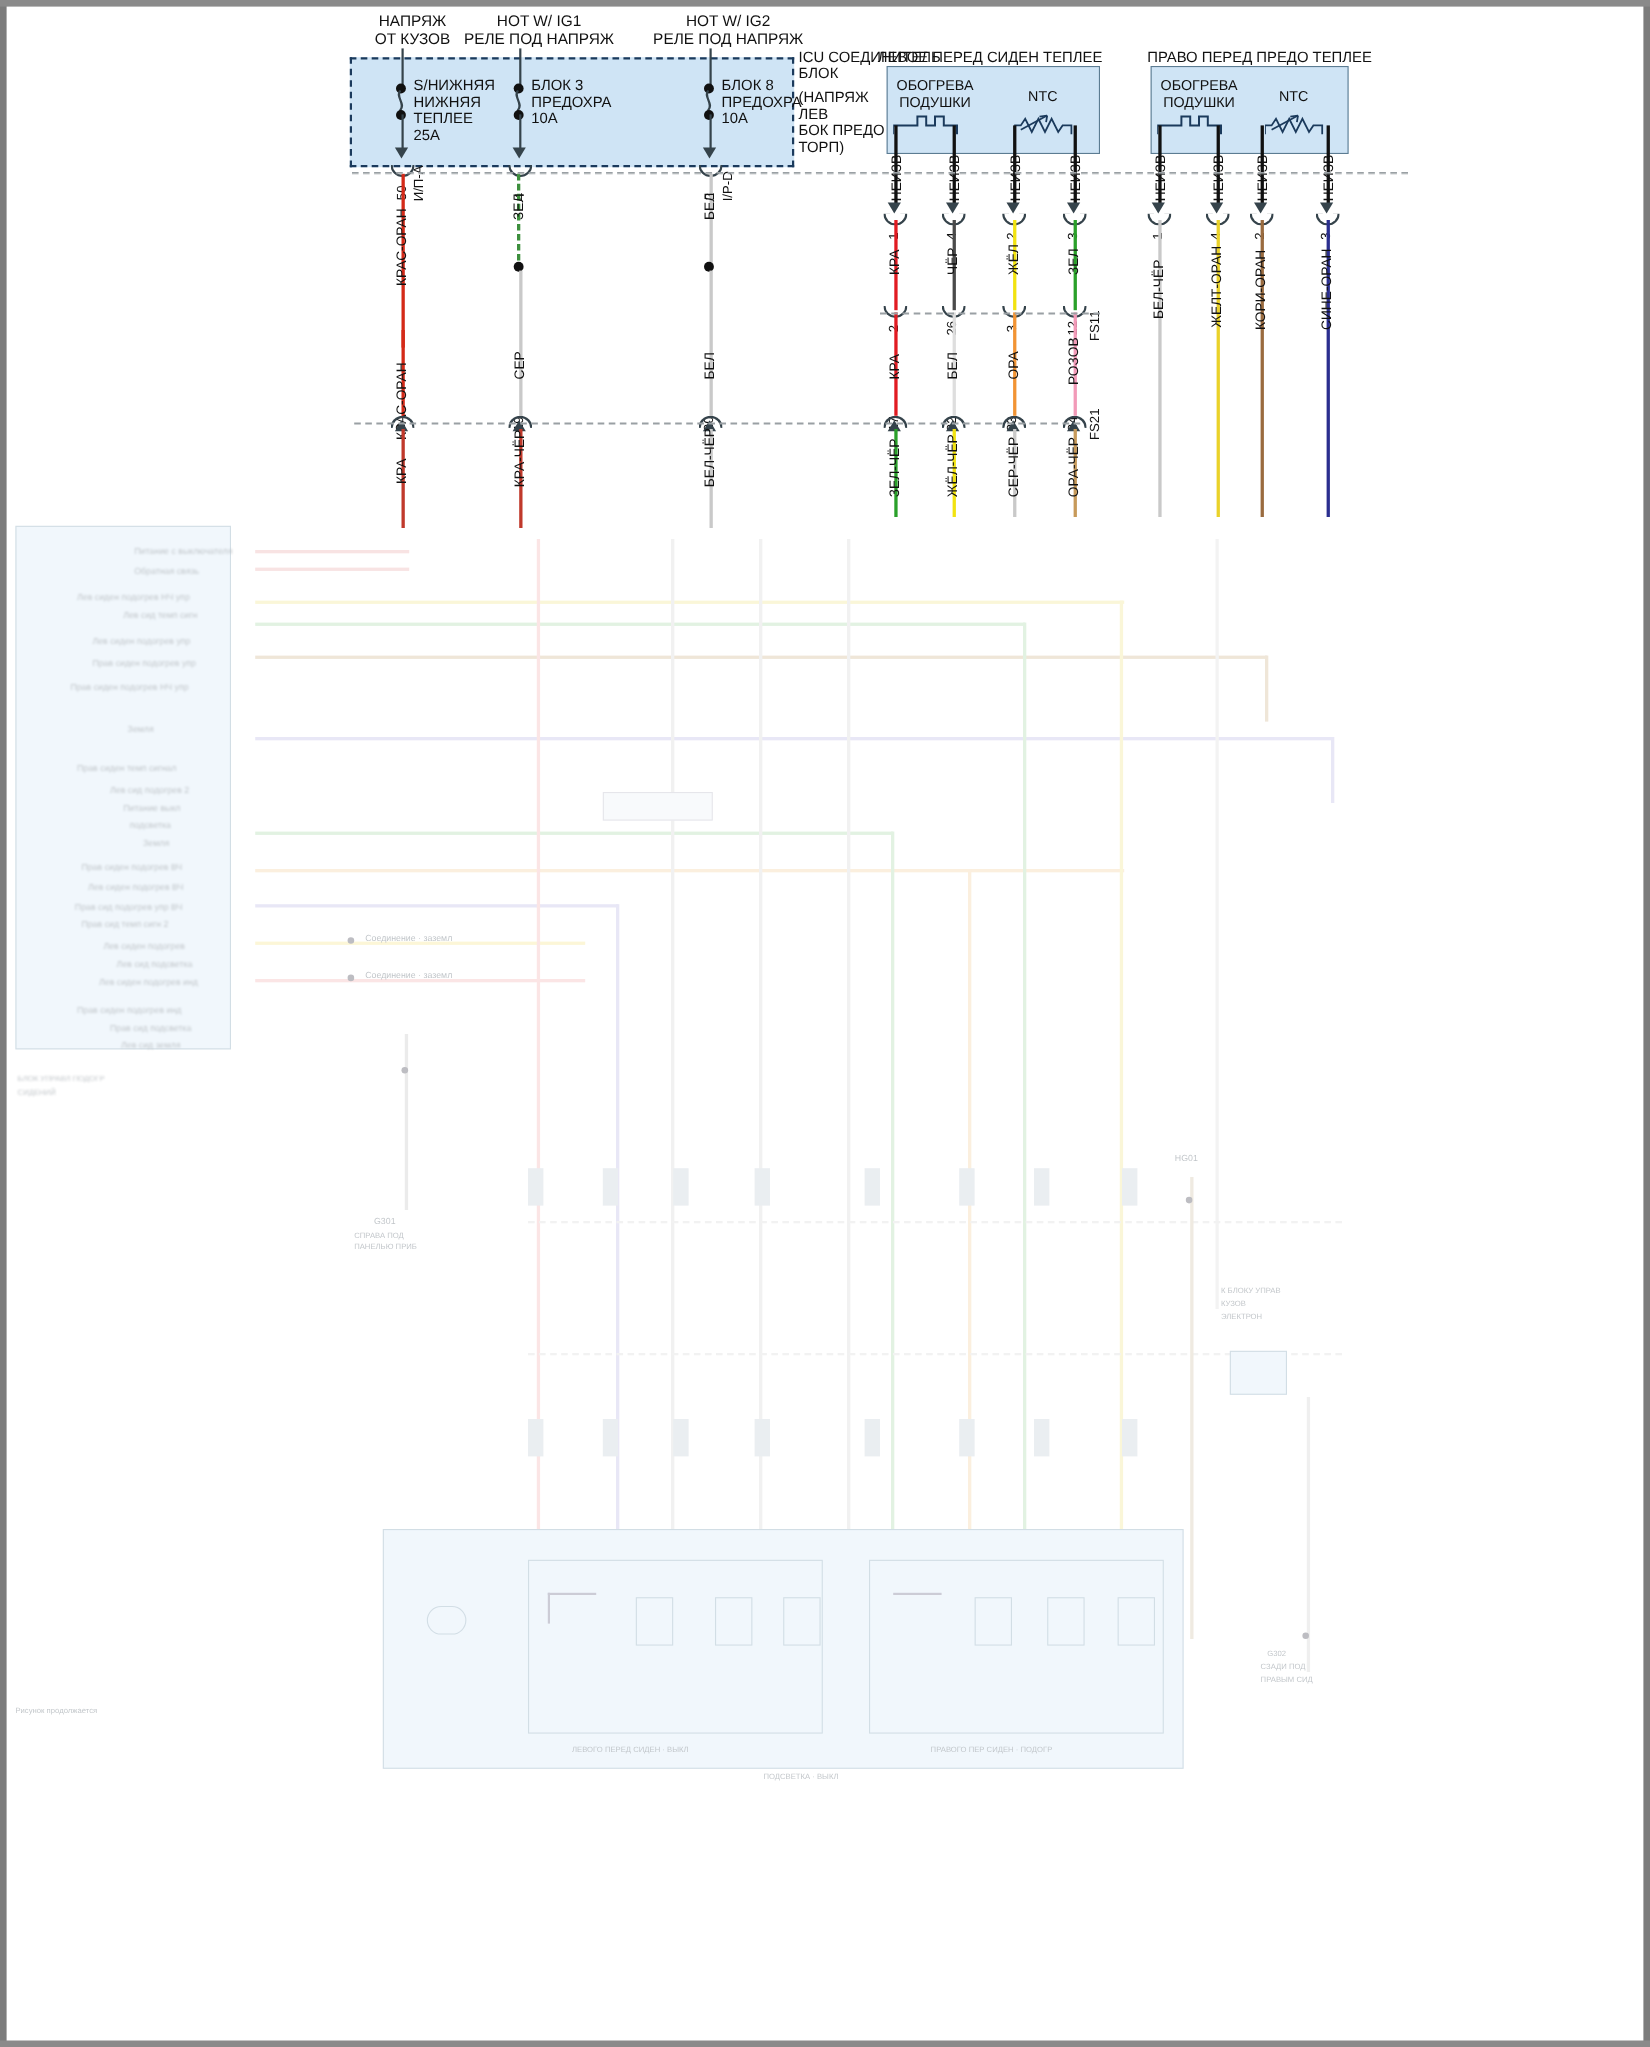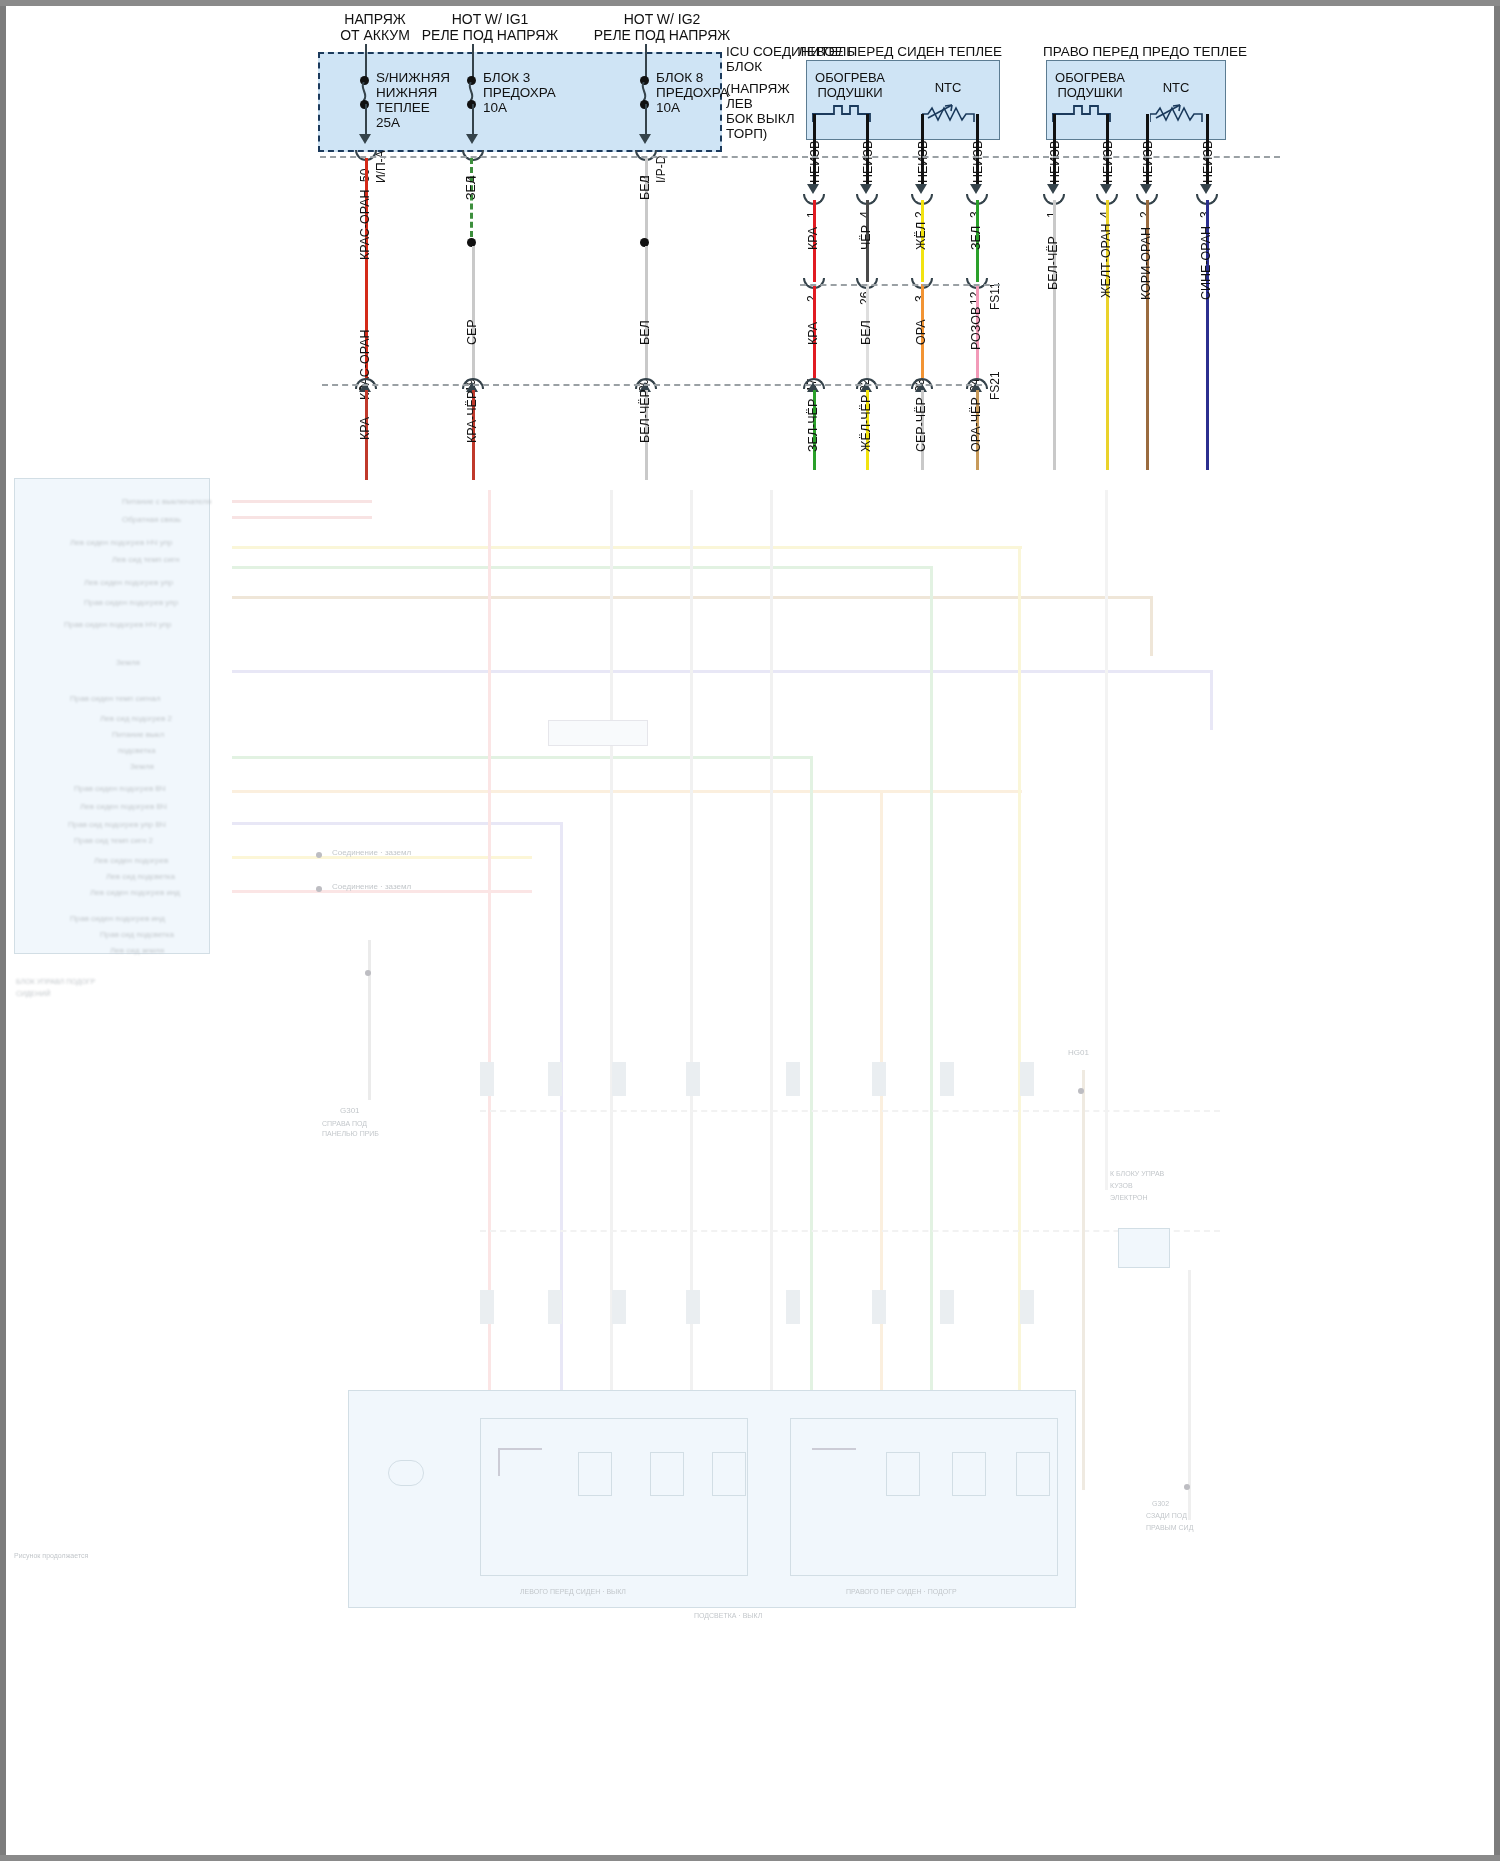--- a/index.html
+++ b/index.html
@@ -183,21 +183,21 @@
     <div class="fbox" style="left:712px;top:982px;width:34px;height:44px;"></div>
     <div class="fbox" style="left:886px;top:982px;width:34px;height:44px;"></div>
     <div class="fbox" style="left:952px;top:982px;width:34px;height:44px;"></div>
     <div class="fbox" style="left:1016px;top:982px;width:34px;height:44px;"></div>
     <div class="fline" style="left:812px;top:978px;width:44px;height:2px;background:#557;"></div>
 
     <div class="ftxt b" style="left:14px;top:1082px;">Рисунок продолжается</div>
   </div>
 
   <div class="txt c" style="left:310px;top:12px;width:130px;font-size:14px;">НАПРЯЖ</div>
-  <div class="txt c" style="left:310px;top:28px;width:130px;font-size:14px;">ОТ АККУМ</div>
+  <div class="txt c" style="left:310px;top:28px;width:130px;font-size:14px;">ОТ КУЗОВ</div>
 
   <div class="txt c" style="left:400px;top:12px;width:180px;font-size:14px;">HOT W/ IG1</div>
   <div class="txt c" style="left:400px;top:28px;width:180px;font-size:14px;">РЕЛЕ ПОД НАПРЯЖ</div>
 
   <div class="txt c" style="left:572px;top:12px;width:180px;font-size:14px;">HOT W/ IG2</div>
   <div class="txt c" style="left:572px;top:28px;width:180px;font-size:14px;">РЕЛЕ ПОД НАПРЯЖ</div>
 
   <div class="dashbox" style="left:318px;top:52px;width:404px;height:100px;"></div>
 
   <div class="vline" style="left:365px;top:44px;height:36px;border-color:#35434b;"></div>
@@ -235,21 +235,21 @@
   <div class="vline" style="left:645px;top:104px;height:32px;border-color:#35434b;"></div>
   <div class="arrowD" style="left:639px;top:134px;"></div>
   <div class="txt" style="left:656px;top:70px;font-size:13.5px;">БЛОК 8</div>
   <div class="txt" style="left:656px;top:85px;font-size:13.5px;">ПРЕДОХРА</div>
   <div class="txt" style="left:656px;top:100px;font-size:13.5px;">10A</div>
 
   <div class="txt" style="left:726px;top:44px;font-size:13.5px;">ICU СОЕДИНИТЕЛЬ</div>
   <div class="txt" style="left:726px;top:59px;font-size:13.5px;">БЛОК</div>
   <div class="txt" style="left:726px;top:81px;font-size:13.5px;">(НАПРЯЖ</div>
   <div class="txt" style="left:726px;top:96px;font-size:13.5px;">ЛЕВ</div>
-  <div class="txt" style="left:726px;top:111px;font-size:13.5px;">БОК ВЫКЛ</div>
+  <div class="txt" style="left:726px;top:111px;font-size:13.5px;">БОК ПРЕДО</div>
   <div class="txt" style="left:726px;top:126px;font-size:13.5px;">ТОРП)</div>
 
   <div class="txt c" style="left:790px;top:44px;width:220px;font-size:13.5px;">ЛЕВОЕ ПЕРЕД СИДЕН ТЕПЛЕЕ</div>
   <div class="bluebox" style="left:806px;top:60px;width:194px;height:80px;"></div>
   <div class="txt c" style="left:806px;top:70px;width:88px;font-size:13px;">ОБОГРЕВА</div>
   <div class="txt c" style="left:806px;top:85px;width:88px;font-size:13px;">ПОДУШКИ</div>
   <div class="txt c" style="left:920px;top:80px;width:56px;font-size:13px;">NTC</div>
 
   <svg class="heatsym" style="left:812px;top:100px;" viewBox="0 0 76 24" width="76" height="24">
     <path d="M0 22 L0 14 L22 14 L22 6 L30 6 L30 14 L38 14 L38 6 L46 6 L46 14 L58 14 L58 22" stroke="#1b3a5c" stroke-width="1.8" fill="none"></path>

